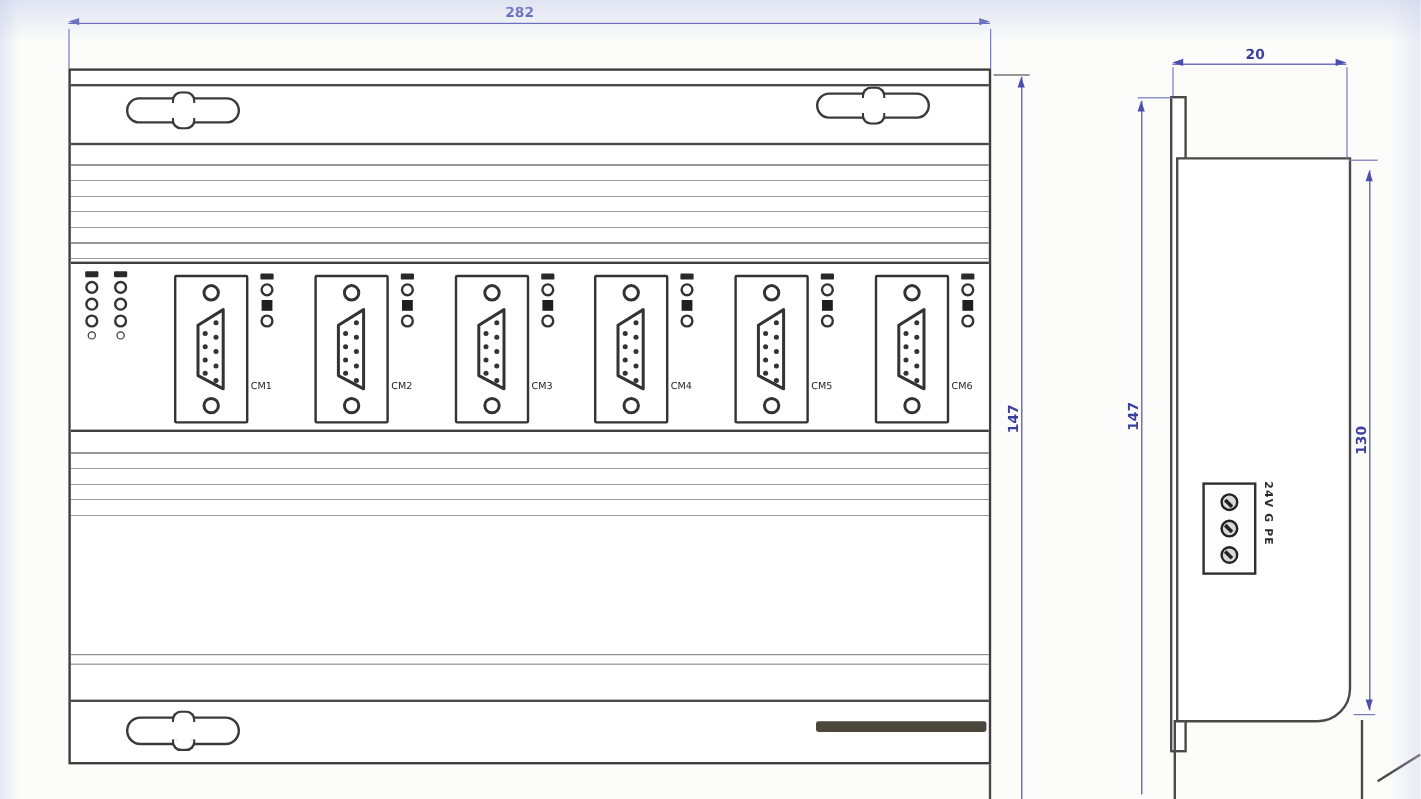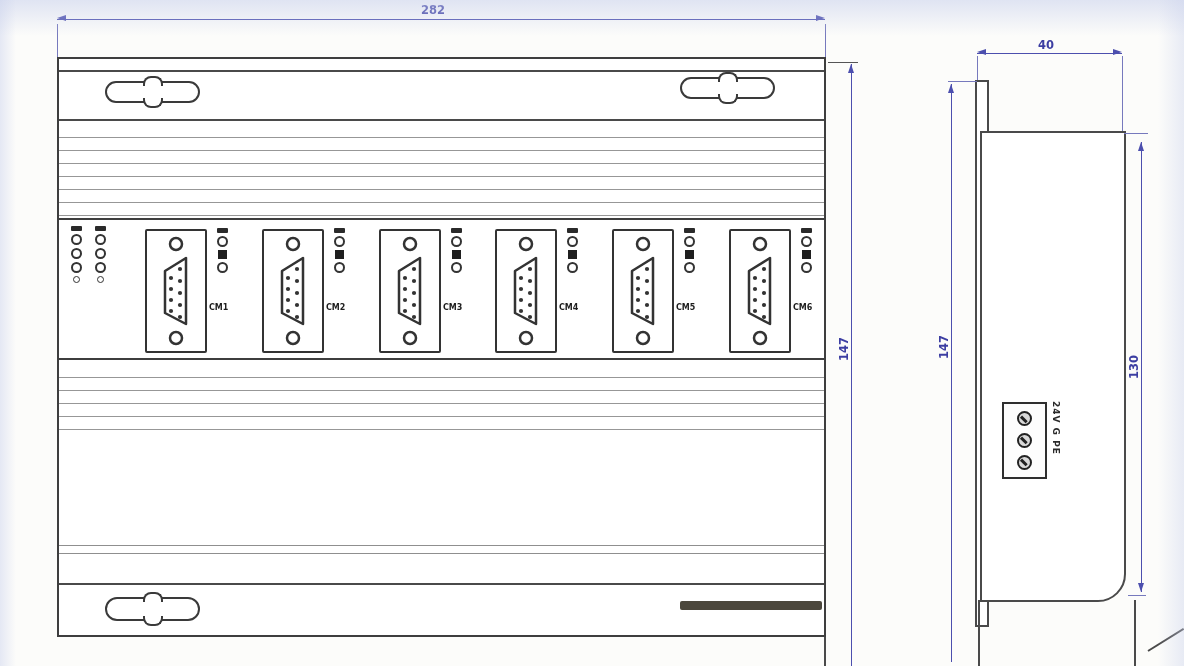--- a/index.html
+++ b/index.html
@@ -43,22 +43,22 @@
   .led-blob { width:11px; height:5px; background:#2a2a2a; border-radius:1px; margin-bottom:3px; }
   .ring  { width:11px; height:11px; border:2px solid #333; border-radius:50%; background:#fff; margin-bottom:3px; }
   .ring.sm { width:7px; height:7px; border-width:1.5px; }
   .ledsq { width:9px; height:9px; background:#1f1f1f; margin-bottom:3px; }
 
   .port { position:absolute; top:0; width:110px; height:140px; }
   .db9-box { position:absolute; left:0; top:9px; width:62px; height:124px;
              border:2px solid #333; border-radius:2px; background:#fff; }
   .db9-box svg { width:100%; height:100%; display:block; }
   .port .led-col { position:absolute; left:72px; top:8px; }
-  .cm-label { position:absolute; left:64px; top:83px; width:36px;
-              font-size:8px; font-weight:bold; color:#1e1e1e; letter-spacing:0; }
+  .cm-label { position:absolute; left:64px; top:97px; width:36px;
+              font-size:8px; font-weight:normal; color:#1e1e1e; letter-spacing:0; }
 
   .din-bar { position:absolute; left:621px; top:542px; width:142px; height:9px;
              background:#4b473c; border-radius:2px; }
 
   
   .sv-plate { position:absolute; left:975px; top:80px; width:14px; height:547px;
               border:2px solid #4a4a4a; background:#fff; }
   .sv-body  { position:absolute; left:980px; top:131px; width:146px; height:471px;
               border:2px solid #4a4a4a; border-bottom-right-radius:28px; background:#fff; }
   .sv-clip  { position:absolute; left:978px; top:600px; width:158px; height:66px;
@@ -321,21 +321,21 @@
     </div>
     <div class="terminal-label">24V G PE</div>
   </div>
   <div class="sv-clip"></div>
 
   <div class="dline-h" style="left:977px; top:53px; width:145px"></div>
   <div class="ar ar-l" style="left:977px; top:49.2px"></div>
   <div class="ar ar-r" style="left:1113px; top:49.2px"></div>
   <div class="eline-v" style="left:977px; top:56px; height:24px"></div>
   <div class="eline-v" style="left:1122px; top:56px; height:75px"></div>
-  <div class="dimtxt" style="left:1038px; top:38px">40</div>
+  <div class="dimtxt" style="left:1038px; top:38px">20</div>
 
   <div class="eline-h" style="left:948px; top:81px; width:29px"></div>
   <div class="dline-v" style="left:951px; top:84px; height:578px"></div>
   <div class="ar ar-u" style="left:947.5px; top:84px"></div>
   <div class="dimtxt rot" style="left:928px; top:340px">147</div>
 
   <div class="eline-h" style="left:1124px; top:133px; width:24px"></div>
   <div class="dline-v" style="left:1141px; top:142px; height:450px"></div>
   <div class="ar ar-u" style="left:1137.5px; top:142px"></div>
   <div class="ar ar-d" style="left:1137.5px; top:583px"></div>

